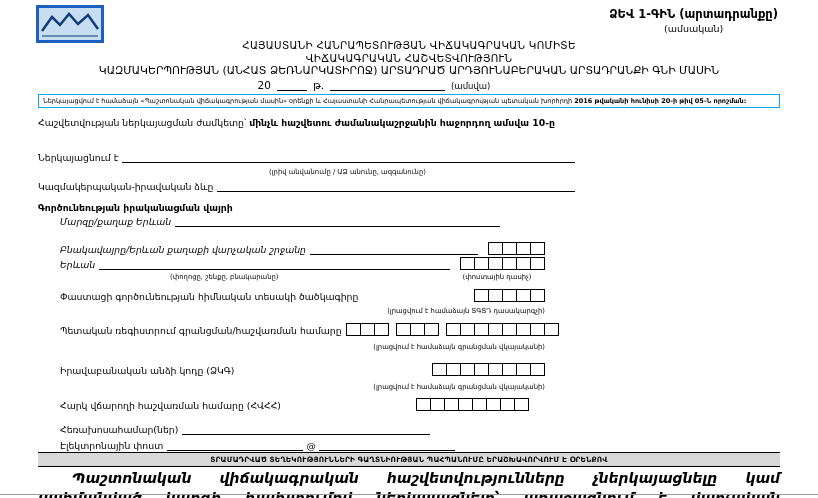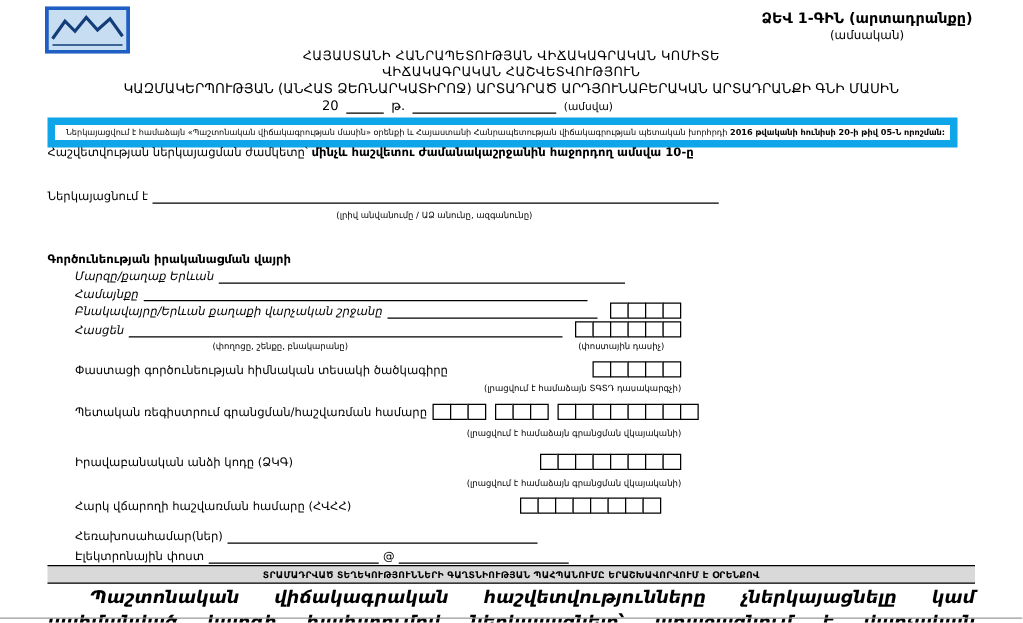--- a/index.html
+++ b/index.html
@@ -13,22 +13,22 @@
   .formtag-period{font-size:9.5px;margin-top:2px}
   .hdr{position:absolute;left:0;right:0;text-align:center}
   .h-committee{top:39px;font-size:10.3px;letter-spacing:.3px}
   .h-report{top:52px;font-size:10.3px;letter-spacing:.3px}
   .h-title{top:64px;font-size:10.8px;font-weight:normal}
   .dateline{position:absolute;top:79px;left:0;right:70px;display:flex;justify-content:center;
             align-items:flex-end;gap:6px;font-size:10.5px}
   .dateline .blank{flex:none;height:12px}
   .wyear{width:30px}.wmonth{width:115px}
   .mcap{font-size:8.5px}
-  .noticebox{position:absolute;top:94px;left:38px;right:52px;border:6px solid #0ea5e9;
-             font-size:6.5px;line-height:1.3;text-align:right;padding:2px 4px}
+  .noticebox{position:absolute;top:94px;left:38px;right:38px;border:1px solid #0ea5e9;
+             font-size:6.5px;line-height:1.3;text-align:left;padding:2px 4px}
   .deadline{position:absolute;top:117px;left:38px;font-size:9.3px}
   .row{position:absolute;display:flex;align-items:flex-end;line-height:1.1}
   .lbl{white-space:nowrap;margin-right:4px}
   .blank{flex:1;border-bottom:1px solid #000;height:11px}
   .it{font-style:italic}
   .sect{position:absolute;top:202px;left:38px;font-weight:bold}
   .r-presenter{top:152px;left:38px;right:243px}
   .capt{position:absolute;font-size:6.8px}
   .c-presenter{top:168px;left:120px;width:455px;text-align:center}
   .r-orgform{top:181px;left:38px;right:243px}
@@ -100,48 +100,48 @@
     <span>Հաշվետվության ներկայացման ժամկետը՝</span>
     <b>մինչև հաշվետու ժամանակաշրջանին հաջորդող ամսվա 10-ը</b>
   </div>
 
   <div class="row r-presenter">
     <span class="lbl">Ներկայացնում է</span>
     <span class="blank"></span>
   </div>
   <div class="capt c-presenter">(լրիվ անվանումը / ԱՁ անունը, ազգանունը)</div>
 
+  <div class="row r-orgform">
+    <span class="lbl">Կազմակերպական-իրավական ձևը</span>
+    <span class="blank"></span>
+  </div>
 
   <div class="sect">Գործունեության իրականացման վայրի</div>
 
   <div class="row it r-region">
     <span class="lbl">Մարզը/քաղաք Երևան</span>
     <span class="blank"></span>
   </div>
 
-  <div class="row it r-community">
-    <span class="lbl">Համայնքը</span>
-    <span class="blank"></span>
-  </div>
 
   <div class="row it r-settlement">
     <span class="lbl">Բնակավայրը/Երևան քաղաքի վարչական շրջանը</span>
     <span class="blank"></span>
     <span class="boxrow gap">
         <span class="boxgroup">
           <span class="cbox"></span>
           <span class="cbox"></span>
           <span class="cbox"></span>
           <span class="cbox"></span>
         </span>
       </span>
   </div>
 
   <div class="row it r-address">
-    <span class="lbl">Հասցեն</span>
+    <span class="lbl">Երևան</span>
     <span class="blank"></span>
     <span class="boxrow gap">
         <span class="boxgroup">
           <span class="cbox"></span>
           <span class="cbox"></span>
           <span class="cbox"></span>
           <span class="cbox"></span>
           <span class="cbox"></span>
           <span class="cbox"></span>
         </span>

